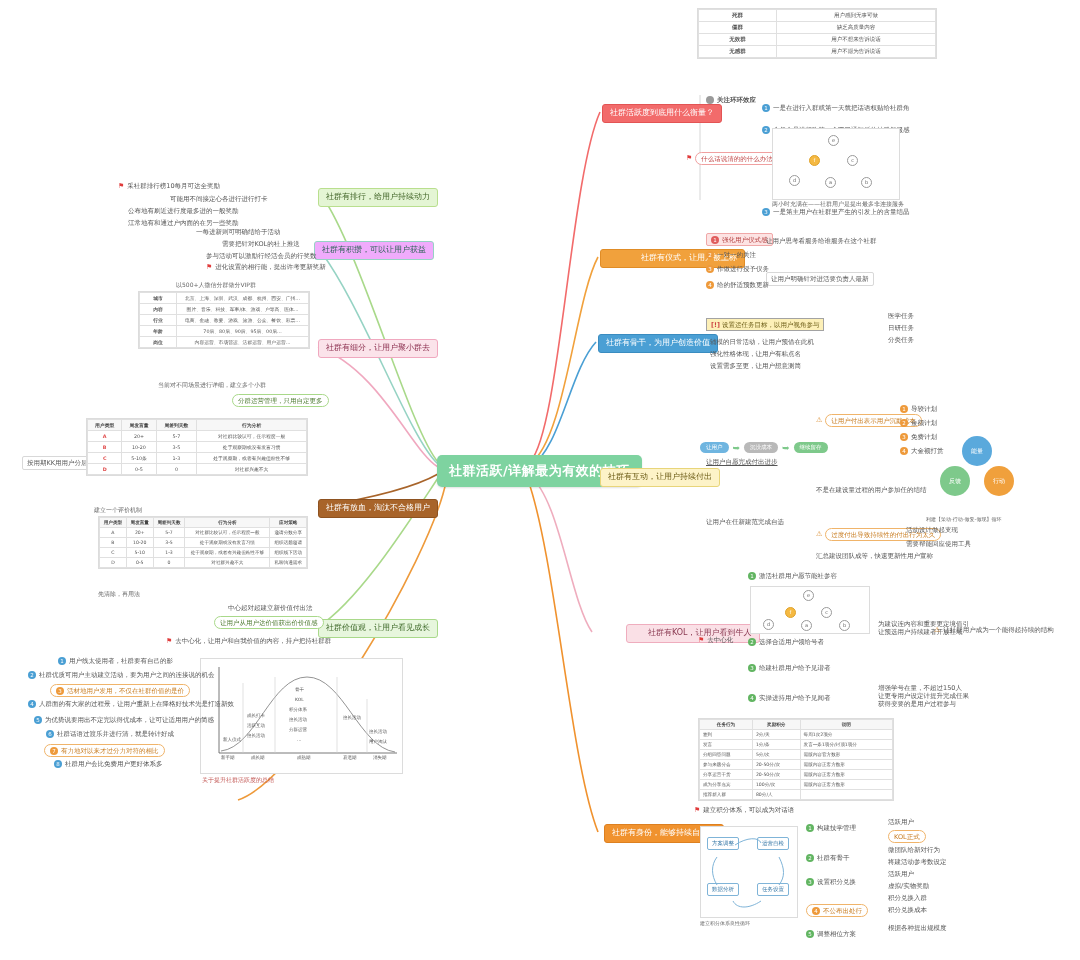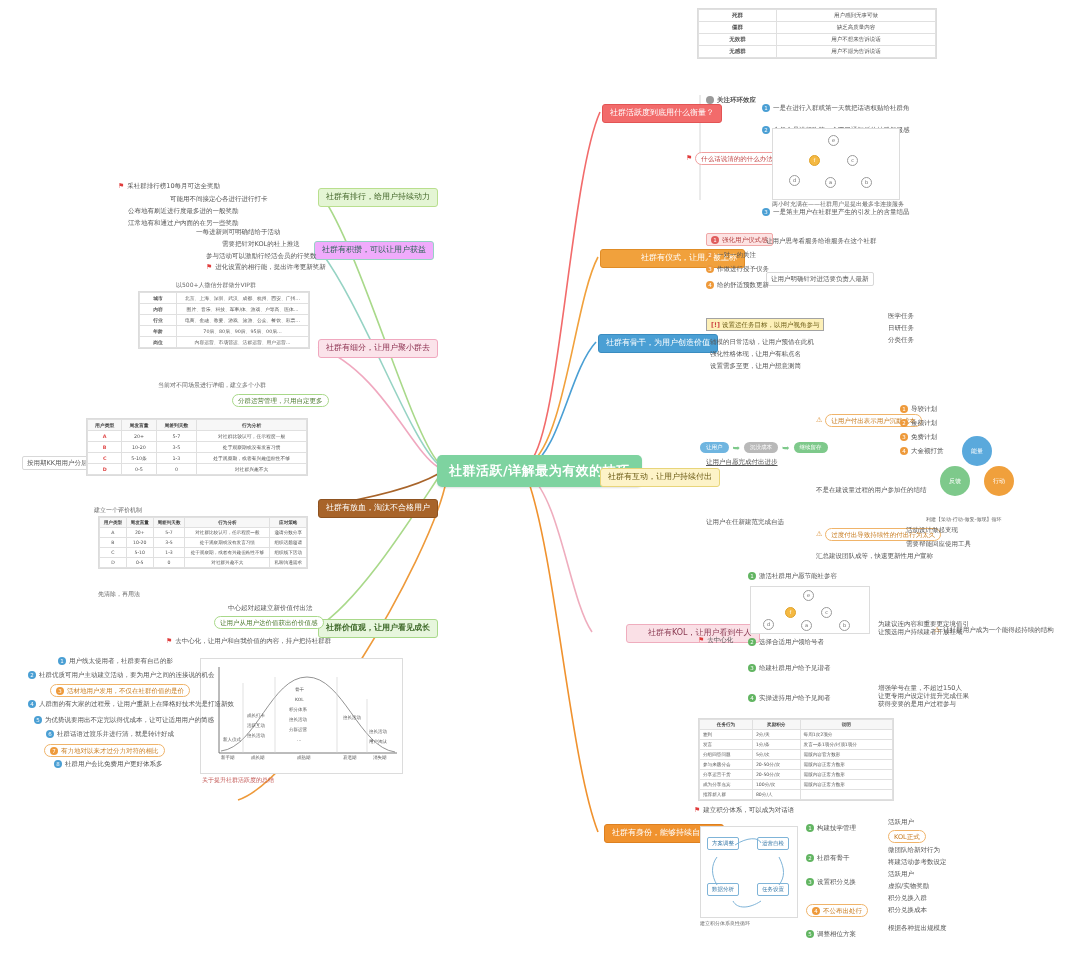--- a/index.html
+++ b/index.html
@@ -22,21 +22,21 @@
 
   
   .branch{
     border-radius:3px;padding:4px 7px;font-size:8px;white-space:nowrap;
     border:1px solid transparent;color:#4a4a4a;line-height:1.1;
   }
   .b-green{background:#e4f5d4;border-color:#b9df8e;color:#43662a;}
   .b-teal{background:#f0abfc;border-color:#96d3c4;color:#2d6357;}
   .b-pink{background:#fbe3ea;border-color:#f0a8bf;color:#8c3050;}
   .b-brown{background:#a8642a;border-color:#8e5220;color:#ffffff;}
-  .b-greenline{background:#e7f6dd;border-color:#a9d98a;color:#3f6a2a;font-weight:bold;}
+  .b-greenline{background:#e7f6dd;border-color:#a9d98a;color:#3f6a2a;}
   .b-red{background:#f26b6b;border-color:#e35454;color:#ffffff;}
   .b-orange{background:#f1a13c;border-color:#e08c26;color:#ffffff;padding-left:40px;}
   .b-blue{background:#4a9fd4;border-color:#3a8cc0;color:#ffffff;}
   .b-yellow{background:#fdf3c8;border-color:#e8d57a;color:#6a5a14;}
   .b-lpink{background:#fae0e6;border-color:#efadbe;color:#8b3a52;}
   .b-orange2{background:#f0922e;border-color:#dd8020;color:#ffffff;}
 
   
   .leaf{font-size:6.5px;color:#555;white-space:nowrap;line-height:1.25;}
   .leaf.boxed{border:1px solid #d8d8d8;border-radius:2px;padding:2px 4px;background:#fff;}

